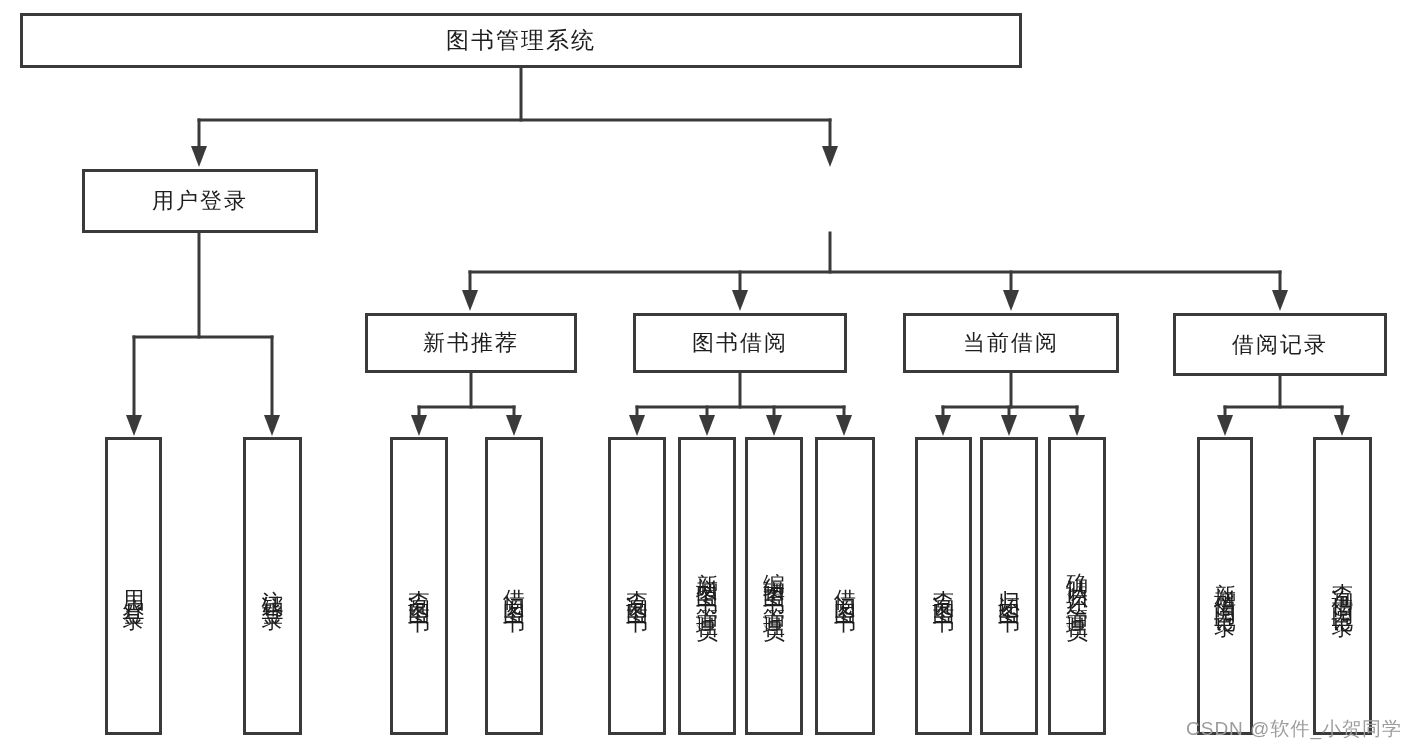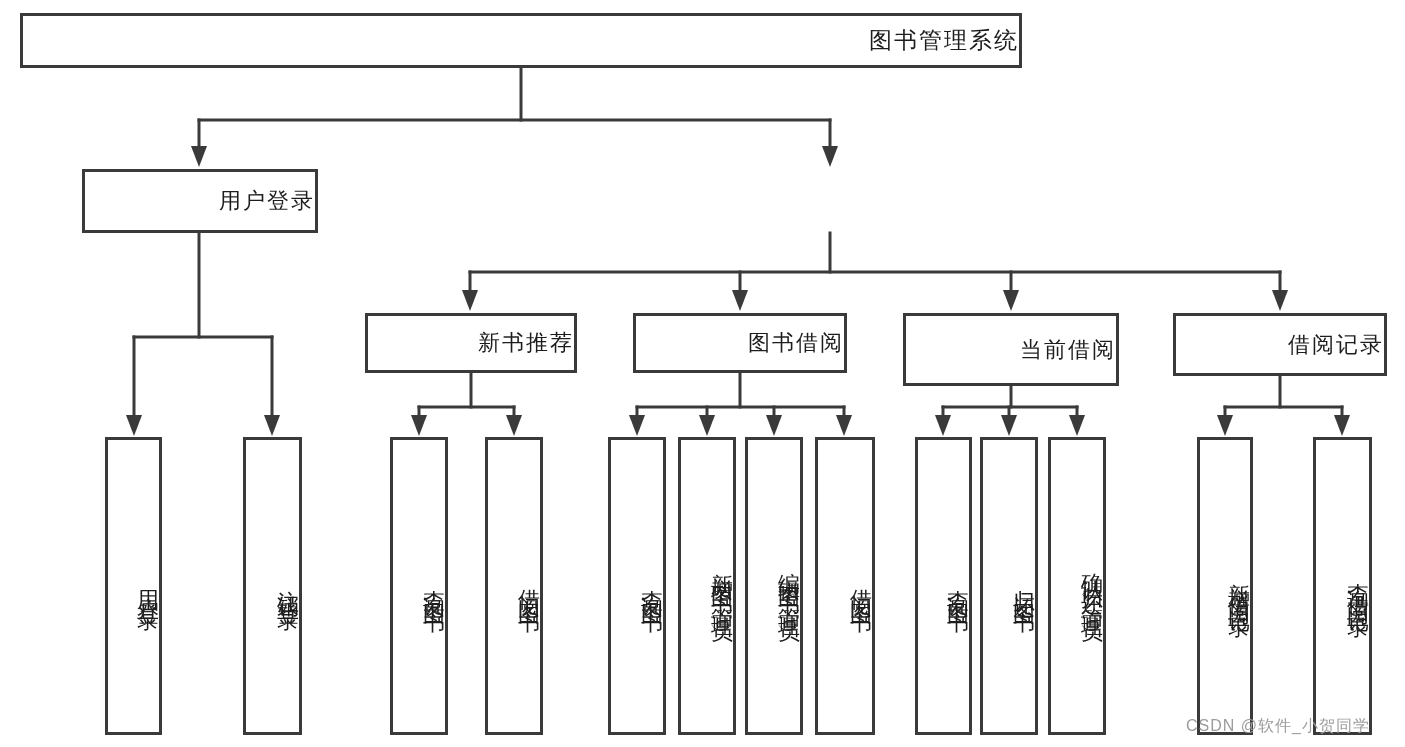--- a/index.html
+++ b/index.html
@@ -19,40 +19,40 @@
   #connectors{position:absolute;left:0;top:0;width:1405px;height:747px;}
   #connectors line{stroke:var(--line);stroke-width:3;stroke-linecap:square;}
   #connectors polygon{fill:var(--line);}
   .node{
     position:absolute;
     box-sizing:border-box;
     border:3px solid var(--line);
     background:#fff;
     display:flex;
     align-items:center;
-    justify-content:flex-end;
+    justify-content:center;
     color:var(--text);
   }
   .hlabel{
     font-size:22px;
     letter-spacing:2px;
     white-space:nowrap;
   }
   .root .hlabel{font-size:23px;}
   .vlabel{
     writing-mode:vertical-rl;
     text-orientation:mixed;
     font-size:22px;
     letter-spacing:7px;
     line-height:1;
   }
   .watermark{
     position:absolute;
     left:1186px;top:716px;
-    font-size:16px;
+    font-size:19px;
     color:var(--watermark);
     letter-spacing:1px;
     white-space:nowrap;
     z-index:5;
   }
 </style>
 </head>
 <body>
 
 <div id="diagram">
@@ -140,21 +140,21 @@
   <div class="node" style="left:82px;top:169px;width:236px;height:64px;">
     <span class="hlabel">用户登录</span>
   </div>
 
   <div class="node" style="left:633px;top:313px;width:214px;height:60px;">
     <span class="hlabel">图书借阅</span>
   </div>
   <div class="node" style="left:365px;top:313px;width:212px;height:60px;">
     <span class="hlabel">新书推荐</span>
   </div>
-  <div class="node" style="left:903px;top:313px;width:216px;height:73px;">
+  <div class="node" style="left:903px;top:313px;width:216px;height:60px;">
     <span class="hlabel">当前借阅</span>
   </div>
   <div class="node" style="left:1173px;top:313px;width:214px;height:63px;">
     <span class="hlabel">借阅记录</span>
   </div>
 
   <div class="node" style="left:105px;top:437px;width:57px;height:298px;">
     <span class="vlabel">用户登录</span>
   </div>
   <div class="node" style="left:243px;top:437px;width:59px;height:298px;">

